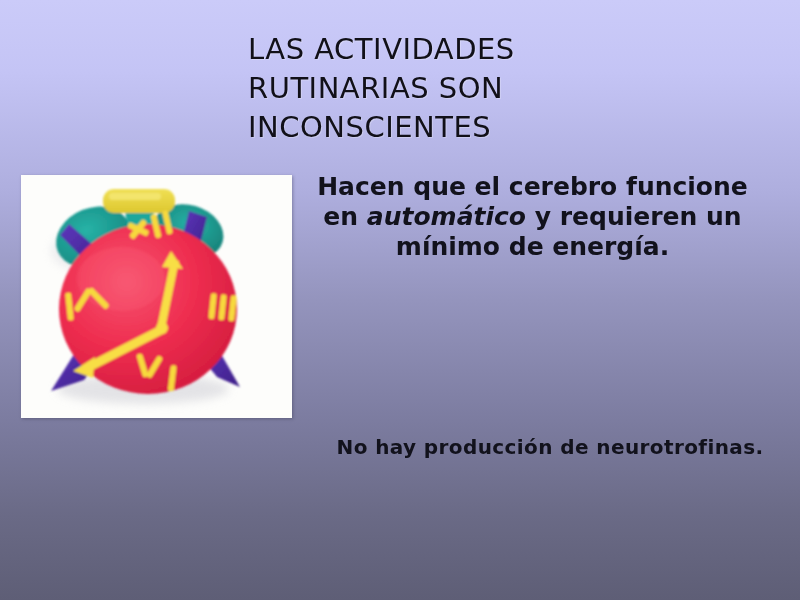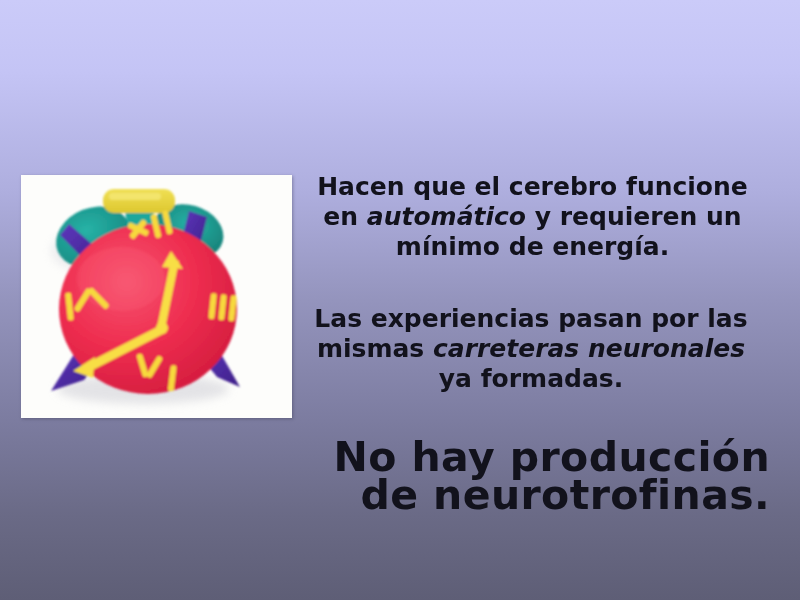--- a/index.html
+++ b/index.html
@@ -67,35 +67,37 @@
   }
   #para-2 {
     left: 300px;
     top: 304px;
     width: 462px;
     font-size: 25px;
     line-height: 30px;
   }
   #para-3 {
     left: 330px;
-    top: 438px;
+    top: 428px;
     width: 440px;
-    font-size: 41px;
+    font-size: 20px;
     line-height: 38px;
     font-weight: bold;
     letter-spacing: 0.4px;
-    text-align: right;
   }
   .it { font-style: italic; }
 </style>
 </head>
 <body>
 
 <div id="slide">
 
+  <div id="title">LAS ACTIVIDADES
+RUTINARIAS SON
+INCONSCIENTES</div>
 
   <div id="picture-panel">
     <div id="clock-stage">
       <svg width="271" height="243" viewBox="0 0 271 243" xmlns="http://www.w3.org/2000/svg">
         <defs>
           <radialGradient id="bodyGrad" cx="38%" cy="34%" r="72%">
             <stop offset="0%" stop-color="#f6546f"></stop>
             <stop offset="52%" stop-color="#ef2e50"></stop>
             <stop offset="100%" stop-color="#d41c3e"></stop>
           </radialGradient>
@@ -184,19 +186,16 @@
           </g>
         </g>
       </svg>
     </div>
   </div>
 
   <div class="body-block" id="para-1">
     <span>Hacen que el cerebro funcione en </span><span class="it">automático</span><span> y requieren un mínimo de energía.</span>
   </div>
 
-  <div class="body-block" id="para-2">
-    <span>Las experiencias pasan por las mismas </span><span class="it">carreteras neuronales</span><span> ya formadas.</span>
-  </div>
 
   <div class="body-block" id="para-3">No hay producción de neurotrofinas.</div>
 
 </div>
 
 </body></html>

